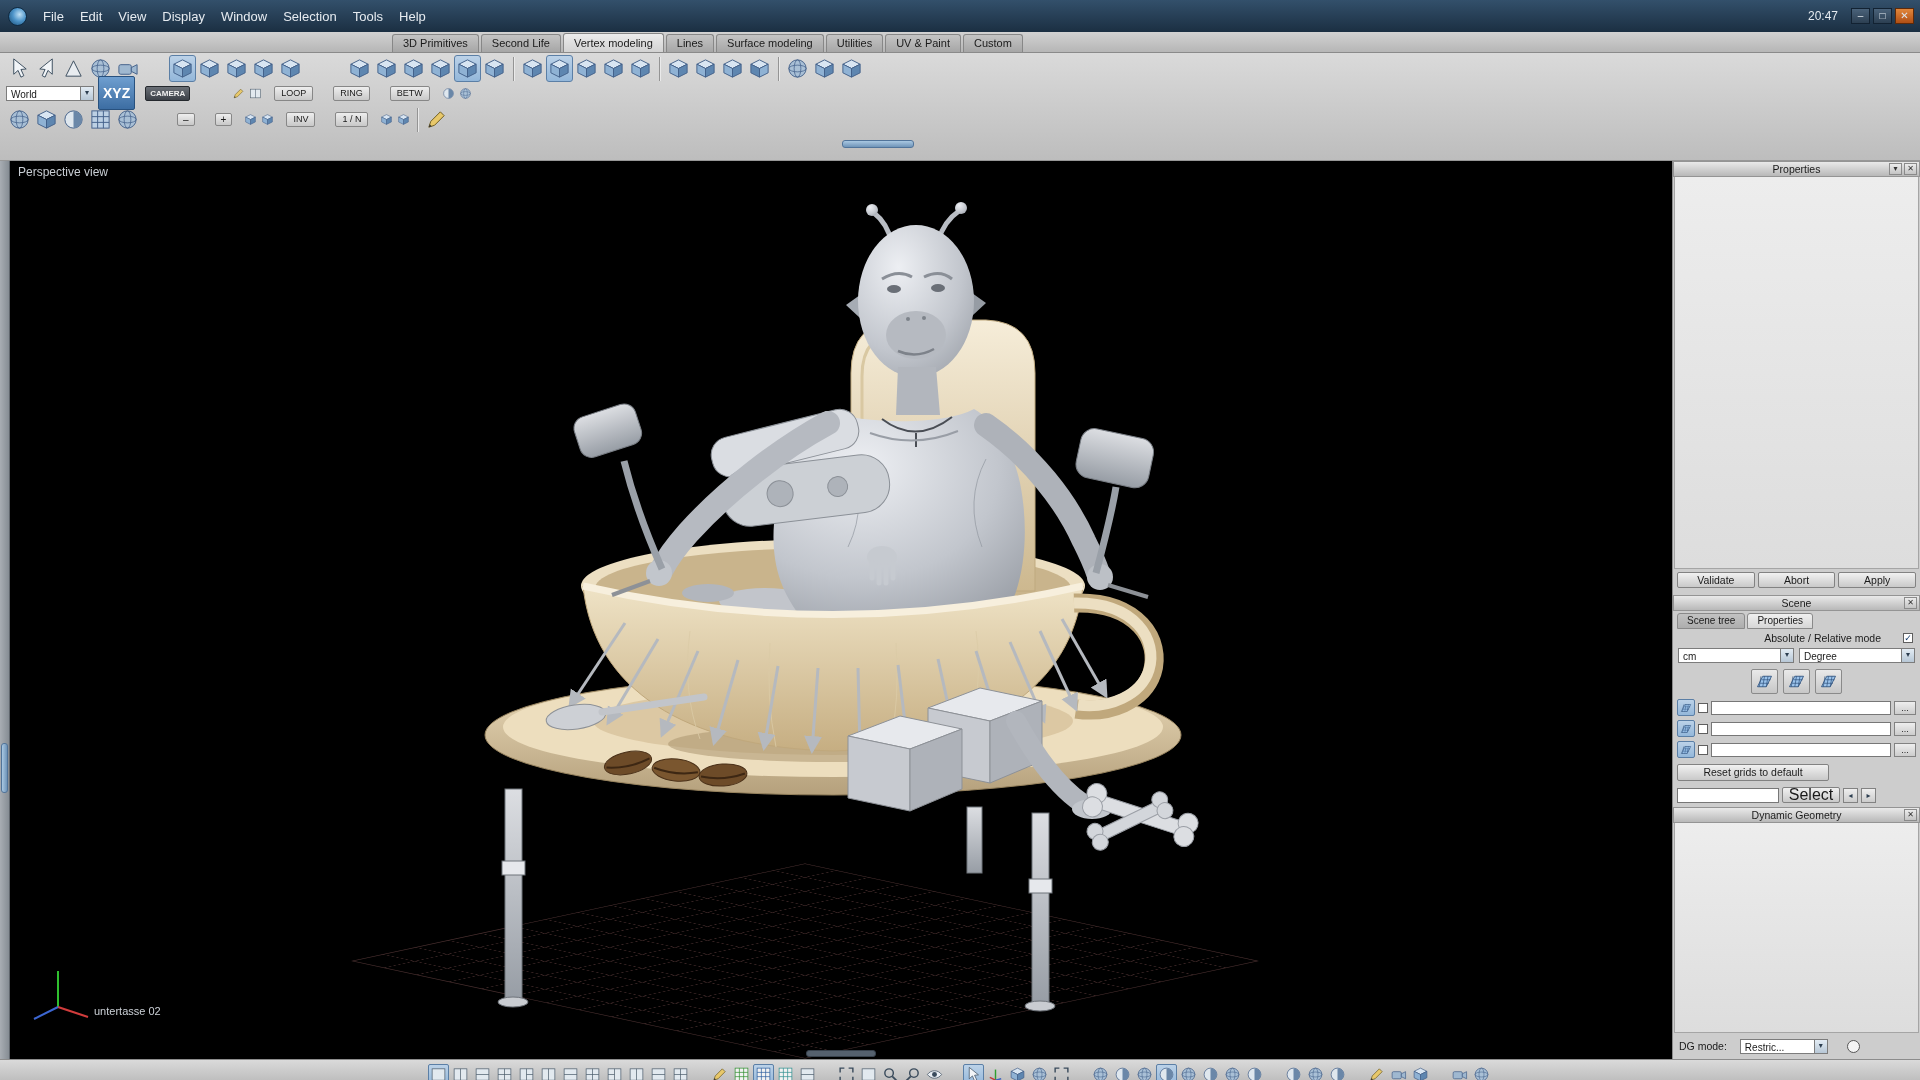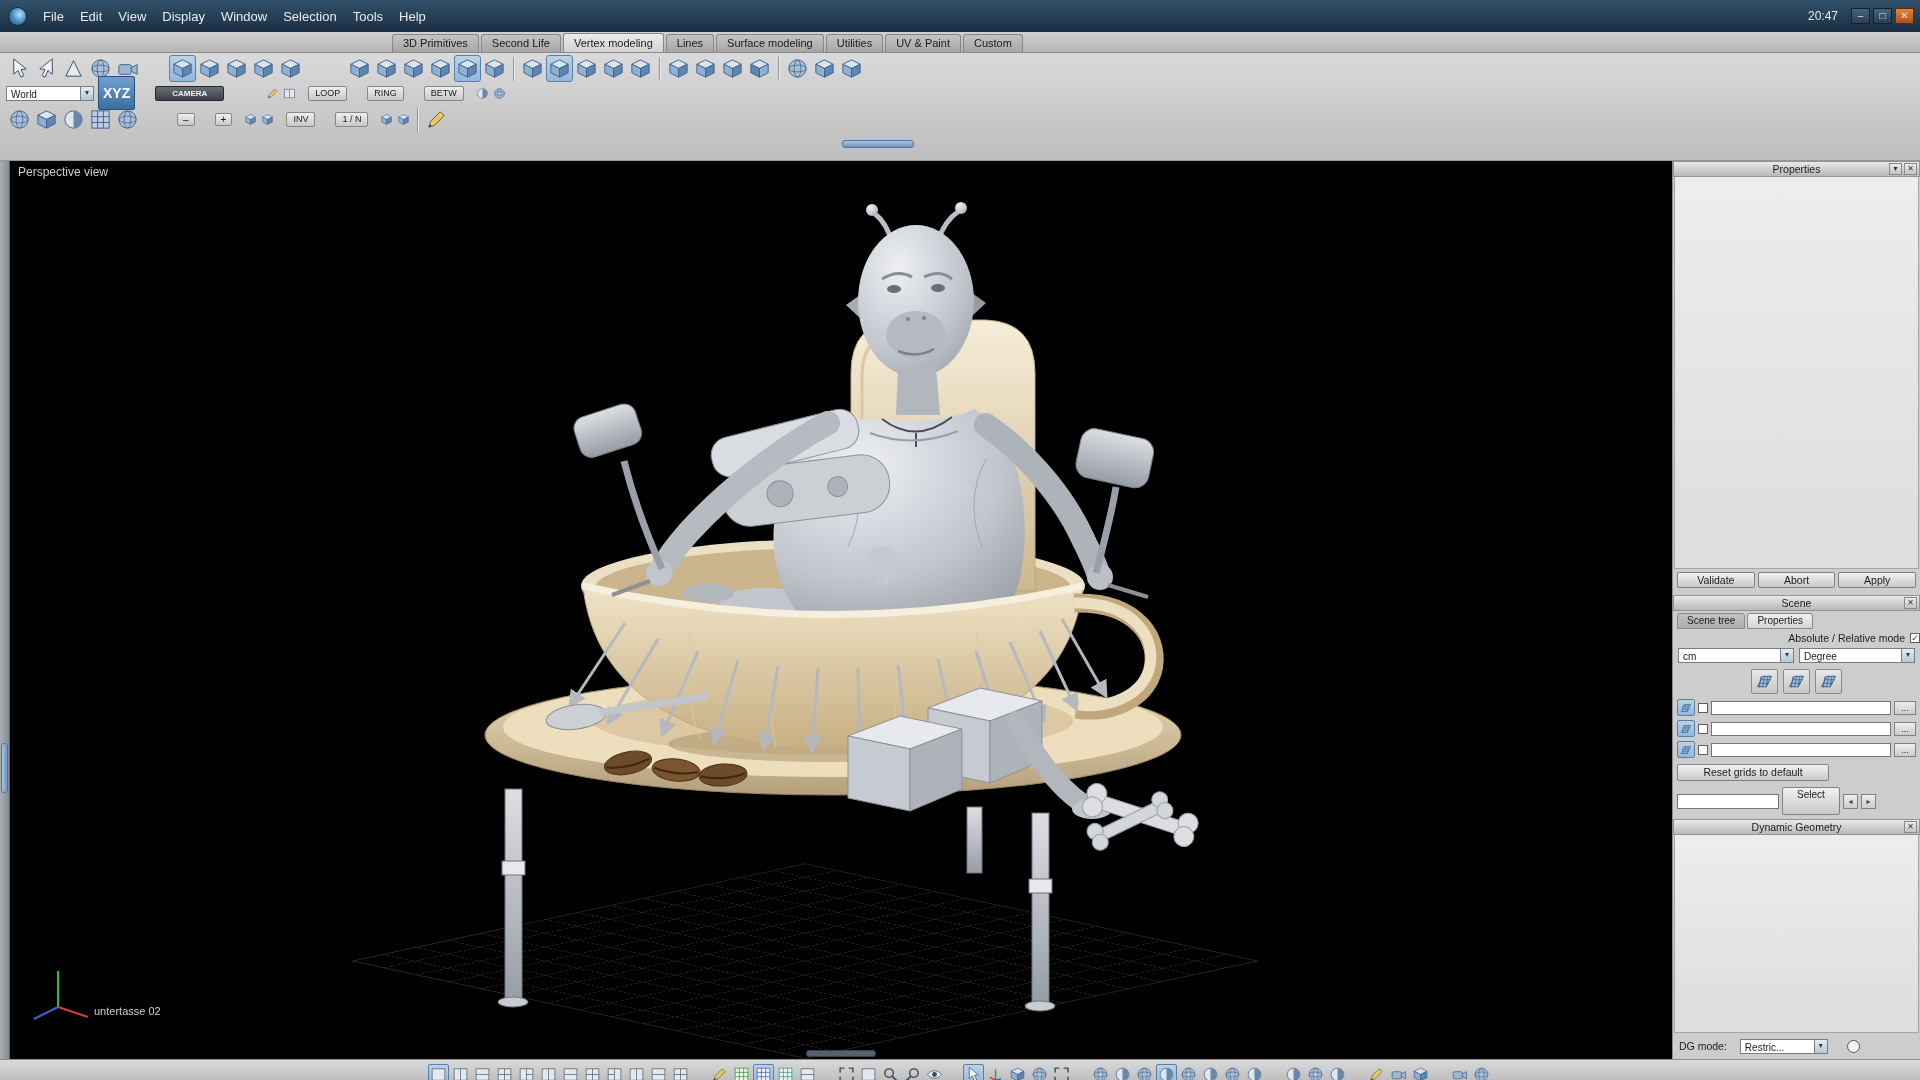--- a/index.html
+++ b/index.html
@@ -25,21 +25,21 @@
 .trow{display:flex;align-items:center}
 .tool{width:27px;height:27px;display:flex;align-items:center;justify-content:center;border:1px solid transparent;flex:none}
 .tool svg{width:23px;height:23px;display:block}
 .tool.active{background:linear-gradient(#bcd2e8,#93b7da);border:1px solid #5b7fa6;border-radius:3px}
 .mini{width:17px;height:16px;display:flex;align-items:center;justify-content:center;border:1px solid transparent;flex:none}
 .mini svg{width:13px;height:13px;display:block}
 .sep{width:1px;height:24px;background:#949494;box-shadow:1px 0 0 #eaeaea;margin:0 5px;flex:none}
 .btn{font-size:9px;padding:1px 6px;background:linear-gradient(#eeeeee,#c8c8c8);border:1px solid #878787;border-radius:2px;margin:0 10px;line-height:11px;flex:none}
 .btn.tiny{padding:0 5px;font-size:10px}
 .xyzbtn{font-size:14px;font-weight:bold;color:#fff;background:linear-gradient(#6f9fd0,#3c6da2);border:1px solid #28517e;border-radius:2px;padding:8px 4px;margin-left:4px}
-.cambtn{font-size:8px;font-weight:bold;color:#f0f0f0;background:linear-gradient(#6a6f76,#3c4148);border:1px solid #24282d;border-radius:2px;padding:2px 16px;margin-left:20px}
+.cambtn{font-size:8px;font-weight:bold;color:#f0f0f0;background:linear-gradient(#6a6f76,#3c4148);border:1px solid #24282d;border-radius:2px;padding:2px 4px;margin-left:10px}
 .dd{background:#fff;border:1px solid #7c7c7c;font-size:10px;height:15px;display:flex;align-items:flex-end;padding-left:4px}
 .dd .sarrow{margin-left:auto}
 .sarrow{width:13px;height:13px;background:linear-gradient(#e3ecf4,#b7c7d6);border-left:1px solid #7c7c7c;font-size:8px;text-align:center;line-height:12px;color:#2c3e50;flex:none}
 .sarrow::after{content:"▾"}
 .world-dd{width:88px}
 .splitband{height:14px;position:relative;margin-top:4px}
 .h-handle{position:absolute;left:836px;top:3px;width:72px;height:8px;background:linear-gradient(#a9c8e2,#6f94b8);border:1px solid #51749a;border-radius:3px}
 
 
 .main{display:flex;height:898px}
@@ -55,37 +55,37 @@
 .phead{height:16px;background:linear-gradient(#e9e9e9,#b8b8b8);border:1px solid #949494;display:flex;align-items:center;justify-content:center;position:relative;font-size:10.5px;flex:none}
 .hbtns{position:absolute;right:2px;top:1px;display:flex;gap:2px}
 .hbtn{width:13px;height:12px;background:linear-gradient(#ececec,#c4c4c4);border:1px solid #8a8a8a;font-size:8px;line-height:10px;text-align:center;color:#333}
 .props-body{height:392px;background:linear-gradient(#ededed,#dddddd);border:1px solid #a5a5a5;border-top:none;margin:0 1px;flex:none}
 .btnrow{display:flex;gap:3px;padding:3px 4px;flex:none}
 .pbtn{flex:1;height:16px;font-size:10.5px;background:linear-gradient(#f1f1f1,#c9c9c9);border:1px solid #828282;border-radius:2px;text-align:center;line-height:14px}
 .scene-head{margin-top:4px}
 .scene-tabs{display:flex;gap:2px;padding:2px 4px 0;flex:none}
 .stab{font-size:10px;padding:1px 9px 2px;background:linear-gradient(#c2c2c2,#adadad);border:1px solid #8a8a8a;border-radius:3px 3px 0 0}
 .stab.active{background:linear-gradient(#f0f0f0,#d6d6d6)}
-.mode-row{display:flex;align-items:center;justify-content:flex-end;gap:5px;padding:3px 0 1px;font-size:10.5px;flex:none}
+.mode-row{display:flex;align-items:center;justify-content:flex-end;gap:22px;padding:3px 7px 1px;font-size:10.5px;flex:none}
 .checkbox{width:10px;height:10px;background:#fff;border:1px solid #5f5f5f;font-size:9px;line-height:9px;text-align:center;color:#143a6b;flex:none}
 .checkbox.checked::after{content:"✓"}
 .unit-row{display:flex;gap:5px;padding:3px 5px;flex:none}
 .unit-row .dd{flex:1}
 .gicons{display:flex;justify-content:center;gap:5px;padding:3px;flex:none}
 .gicon{width:27px;height:25px;background:linear-gradient(#e9e9e9,#c7c7c7);border:1px solid #8a8a8a;border-radius:2px;display:flex;align-items:center;justify-content:center}
 .gicon svg{width:21px;height:21px}
 .frow{display:flex;align-items:center;gap:3px;padding:2px 4px;flex:none}
 .ficon{width:18px;height:17px;background:linear-gradient(#bcd2e8,#93b7da);border:1px solid #5b7fa6;border-radius:2px;display:flex;align-items:center;justify-content:center}
 .ficon svg{width:14px;height:14px}
 .ffield{flex:1;height:14px;background:#fff;border:1px solid #777}
 .fdots{width:22px;height:14px;background:linear-gradient(#eee,#ccc);border:1px solid #828282;font-size:9px;line-height:12px;text-align:center}
 .reset-btn{margin:4px 4px 2px;height:17px;width:152px;font-size:10.5px;background:linear-gradient(#f1f1f1,#c9c9c9);border:1px solid #828282;border-radius:2px;text-align:center;line-height:15px;flex:none}
 .selrow{display:flex;gap:3px;padding:4px;align-items:center;flex:none}
 .selinput{width:102px;height:15px;background:#fff;border:1px solid #777}
-.selbtn{width:58px;height:28px;font-size:10px;background:linear-gradient(#f1f1f1,#c9c9c9);border:1px solid #828282;border-radius:2px;text-align:center;line-height:14px}
+.selbtn{width:58px;height:16px;font-size:16px;background:linear-gradient(#f1f1f1,#c9c9c9);border:1px solid #828282;border-radius:2px;text-align:center;line-height:14px}
 .tinybtn{width:15px;height:15px;background:linear-gradient(#eee,#ccc);border:1px solid #828282;font-size:8px;line-height:13px;text-align:center;color:#2c3e50}
 .dg-body{flex:1;background:linear-gradient(#ededed,#dddddd);border:1px solid #a5a5a5;border-top:none;margin:0 1px}
 .dgmode{display:flex;align-items:center;gap:13px;padding:4px 6px;height:26px;flex:none;font-size:10.5px}
 .dgmode .dd{width:88px}
 .swatch{width:13px;height:13px;border-radius:50%;background:#f4f4f4;border:1px solid #555;margin-left:6px}
 
 
 .bottombar{height:29px;background:linear-gradient(#dadada,#b4b4b4);border-top:1px solid #8c8c8c;display:flex;align-items:center;justify-content:center;gap:18px}
 .bgroup{display:flex;gap:1px;align-items:center}
 .bicon{width:21px;height:21px;display:flex;align-items:center;justify-content:center;border:1px solid transparent}

